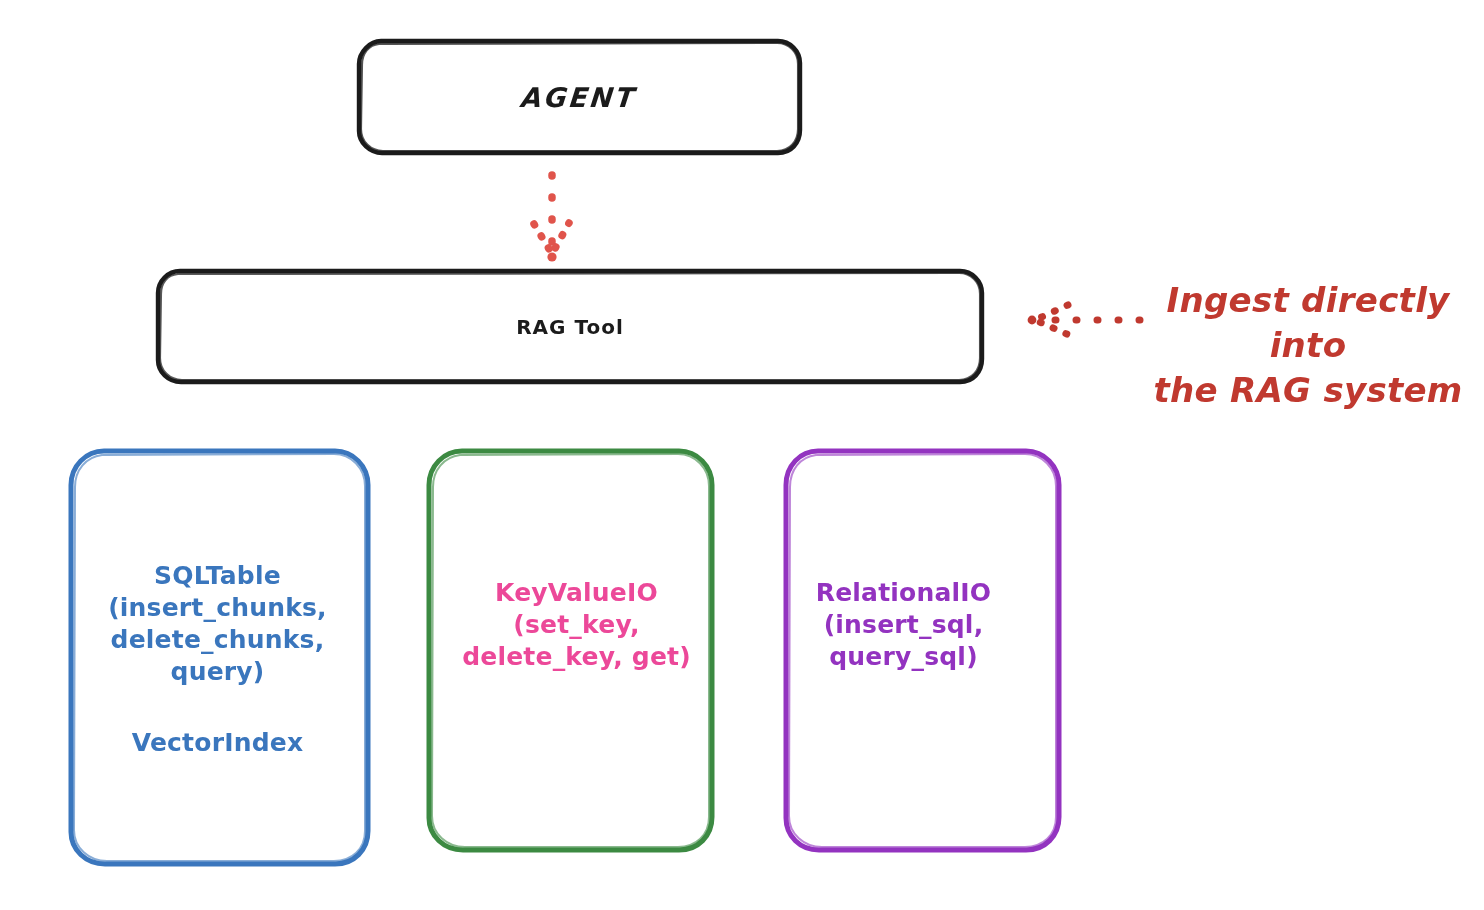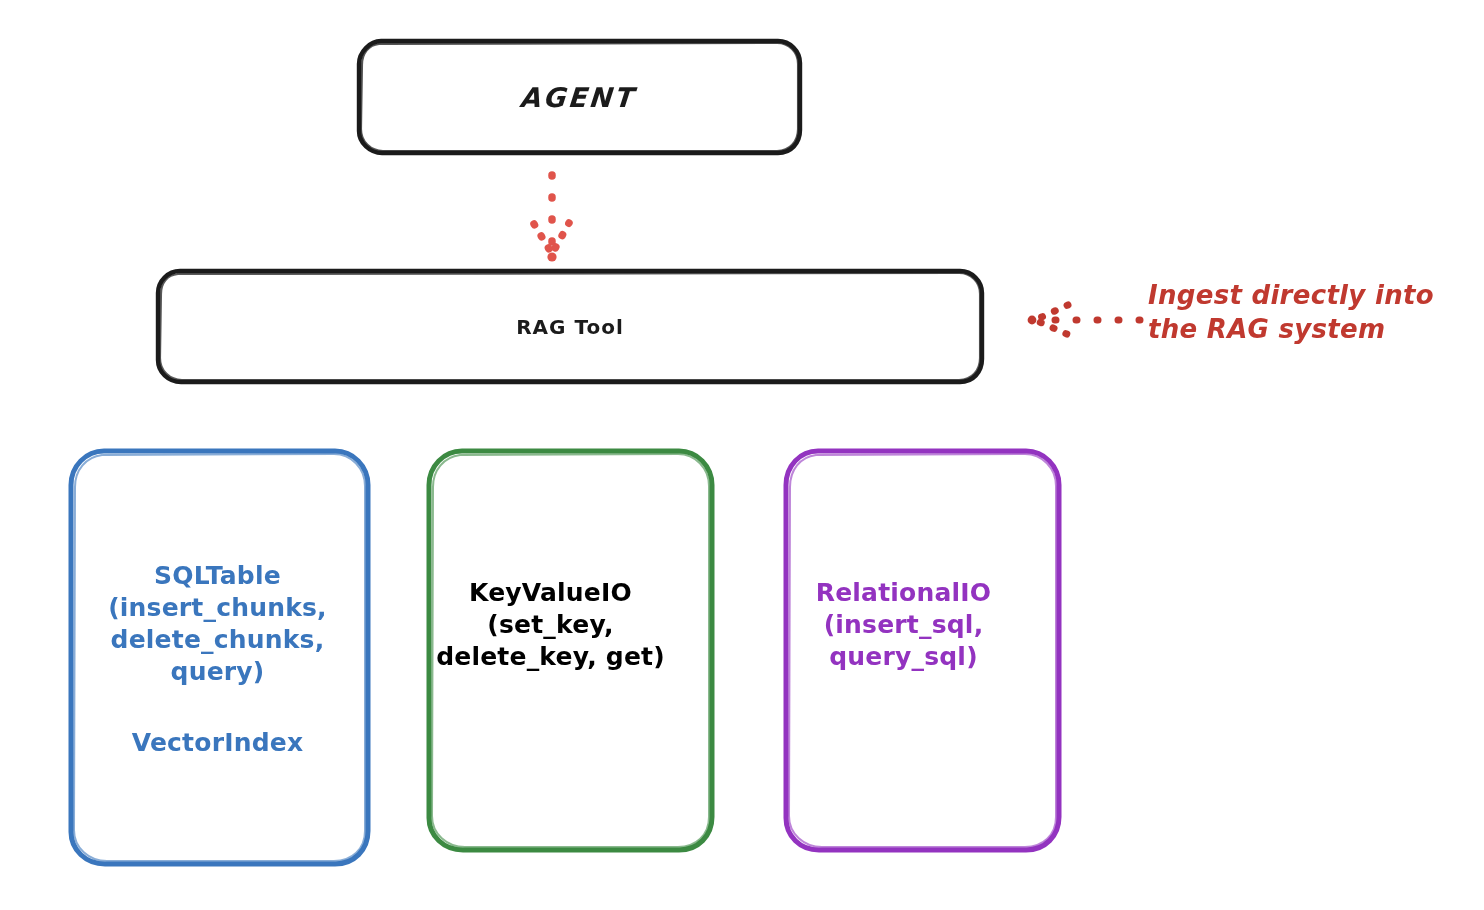--- a/index.html
+++ b/index.html
@@ -66,22 +66,22 @@
     font-weight: 700;
     color: #1b1b1b;
     letter-spacing: 1px;
   }
 
   
   #ingest-note {
     left: 1148px;
     top: 278px;
     width: 320px;
-    text-align: left;
-    font-size: 26px;
+    text-align: center;
+    font-size: 34px;
     font-weight: 600;
     line-height: 1.32;
     color: #c0392f;
     font-style: italic;
     letter-spacing: 0.3px;
   }
 
   
   .provider-label {
     position: absolute;
@@ -99,24 +99,24 @@
     margin-top: 1.55em;
   }
 
   #vector-label {
     left: 75px;
     top: 528px;
     width: 285px;
     color: #3a76bd;
   }
   #kv-label {
-    left: 408px;
+    left: 434px;
     top: 545px;
     width: 285px;
-    color: #000000;
+    color: #ec4899;
   }
   #rel-label {
     left: 790px;
     top: 545px;
     width: 227px;
     color: #9333c0;
   }
 </style>
 </head>
 <body>

